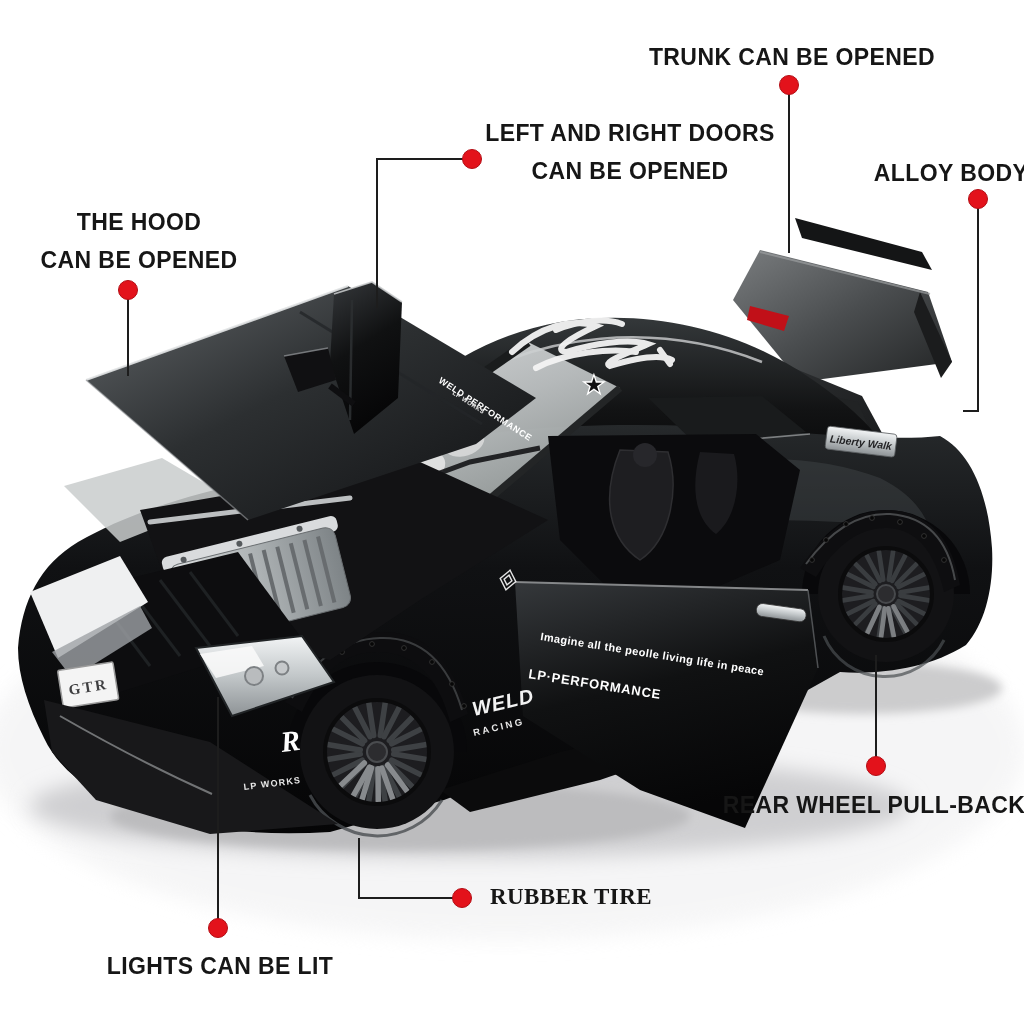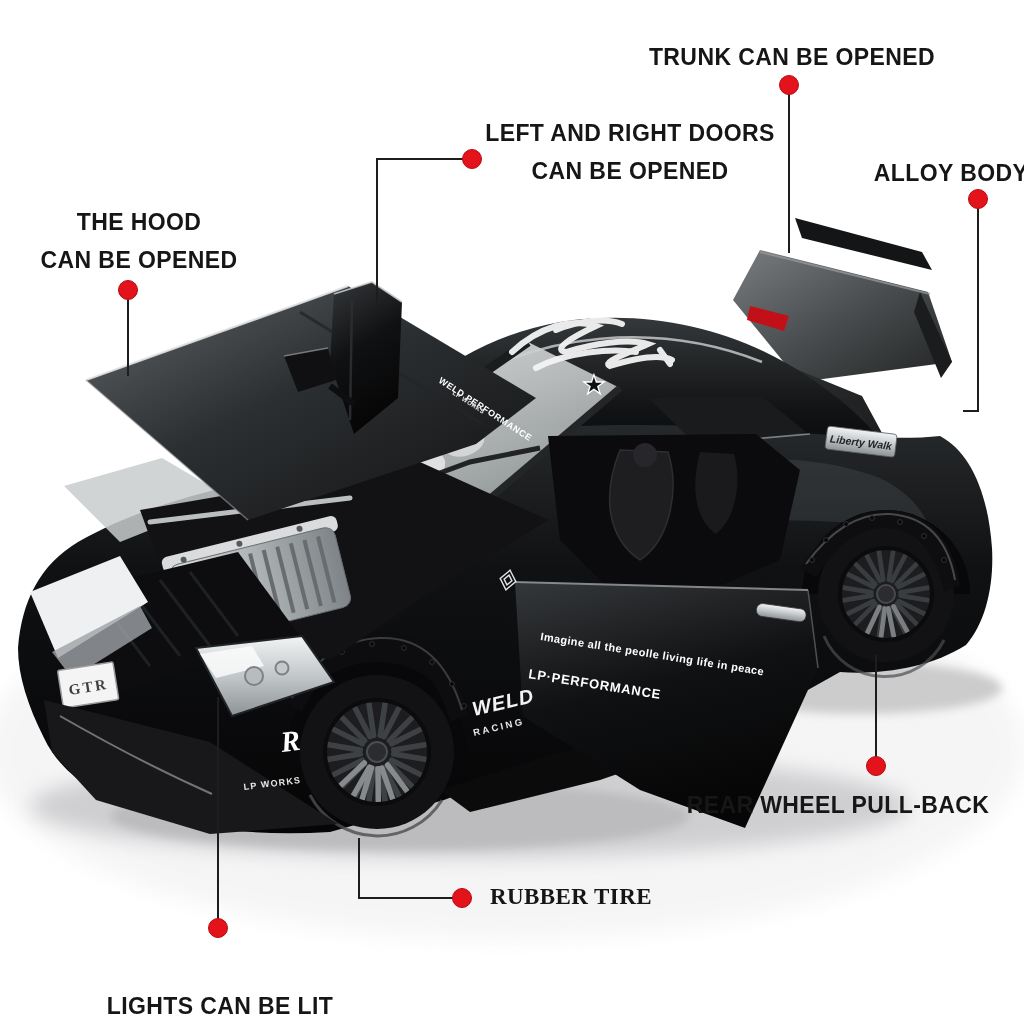--- a/index.html
+++ b/index.html
@@ -340,17 +340,17 @@
 <div class="label" style="left:792px;top:43px;">TRUNK CAN BE OPENED</div>
 <div class="label two-line" style="left:614px;top:114px;margin-left:16px;">
   <div>LEFT AND RIGHT DOORS</div>
   <div>CAN BE OPENED</div>
 </div>
 <div class="label" style="left:951px;top:159px;">ALLOY BODY</div>
 <div class="label two-line" style="left:127px;top:203px;margin-left:12px;">
   <div>THE HOOD</div>
   <div>CAN BE OPENED</div>
 </div>
-<div class="label" style="left:838px;top:791px;">REAR WHEEL PULL-BACK</div>
+<div class="label" style="left:874px;top:791px;">REAR WHEEL PULL-BACK</div>
 <div class="label" style="left:571px;top:883px;font-family:Liberation Serif, serif;">RUBBER TIRE</div>
-<div class="label" style="left:220px;top:952px;margin-top:40px;">LIGHTS CAN BE LIT</div>
+<div class="label" style="left:220px;top:952px;">LIGHTS CAN BE LIT</div>
 
 </div>
 
 </body></html>

